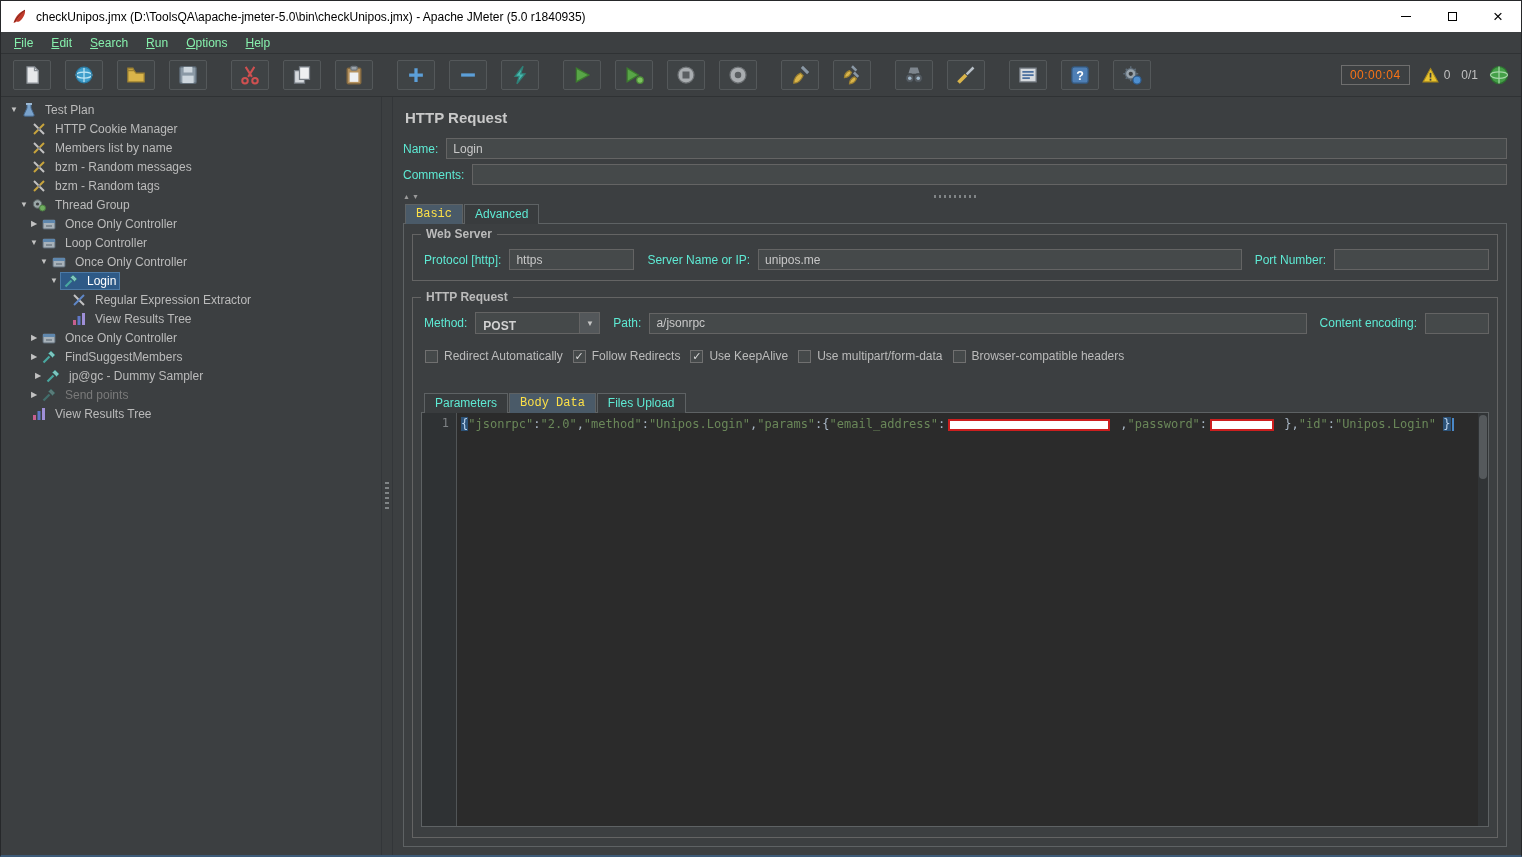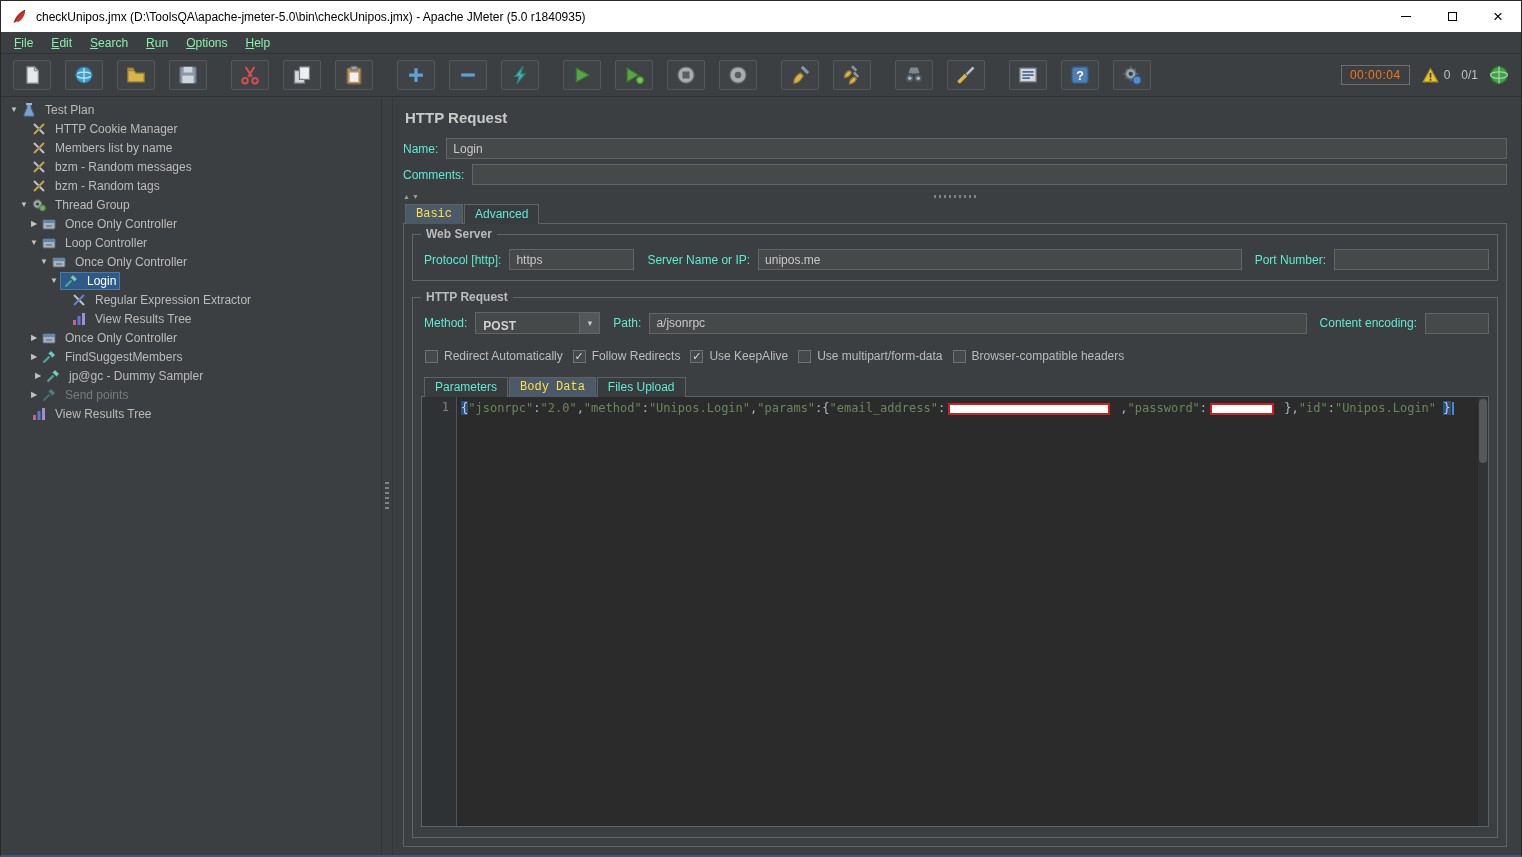--- a/index.html
+++ b/index.html
@@ -101,21 +101,21 @@
   .combo-value { flex: 1; padding-left: 7px; color: #d2d2d2; font-weight: bold; }
   .combo-arrow { width: 20px; height: 100%; background: #53575a; border-left: 1px solid #646464; display: flex; align-items: center; justify-content: center; }
   .combo-arrow::before { content: "▼"; font-size: 8px; color: #c4c4c4; }
 
   .check-row { display: flex; align-items: center; gap: 10px; margin: 15px 0 12px 4px; }
   .check-item { display: flex; align-items: center; gap: 6px; cursor: pointer; }
   .checkbox { width: 13px; height: 13px; background: #45494a; border: 1px solid #707070; display: inline-flex; align-items: center; justify-content: center; }
   .checkbox.checked::after { content: "✓"; color: #dadada; font-size: 11px; line-height: 1; }
   .check-label { color: #bbbbbb; }
 
-  .tabs.body { margin-top: 2px; padding-left: 3px; }
+  .tabs.body { margin-top: 18px; padding-left: 3px; }
   .editor { flex: 1; min-height: 0; display: flex; border: 1px solid #5e6264; margin-top: -1px; background: #2b2b2b; position: relative; }
   .gutter { flex: 0 0 35px; width: 35px; background: #2f3234; border-right: 1px solid #515557; color: #7d8184;
     font-family: "DejaVu Sans Mono", monospace; font-size: 12px; text-align: right; padding: 3px 7px 0 0; }
   .code-area { flex: 1; min-width: 0; overflow: hidden; padding: 3px 4px; font-family: "DejaVu Sans Mono", monospace; font-size: 12px; }
   .code-line { white-space: pre; line-height: 16px; color: #a9b7c6; }
   .seg-string { color: #6a8759; }
   .seg-plain { color: #a9b7c6; }
   .seg-brace-hl { background: #2d5379; color: #bcd4ee; }
   .redact { display: inline-block; vertical-align: middle; background: #ffffff; border: 2px solid #cc1f1f; height: 12px; margin: 0 3px; }
   .redact.wide { width: 162px; }

